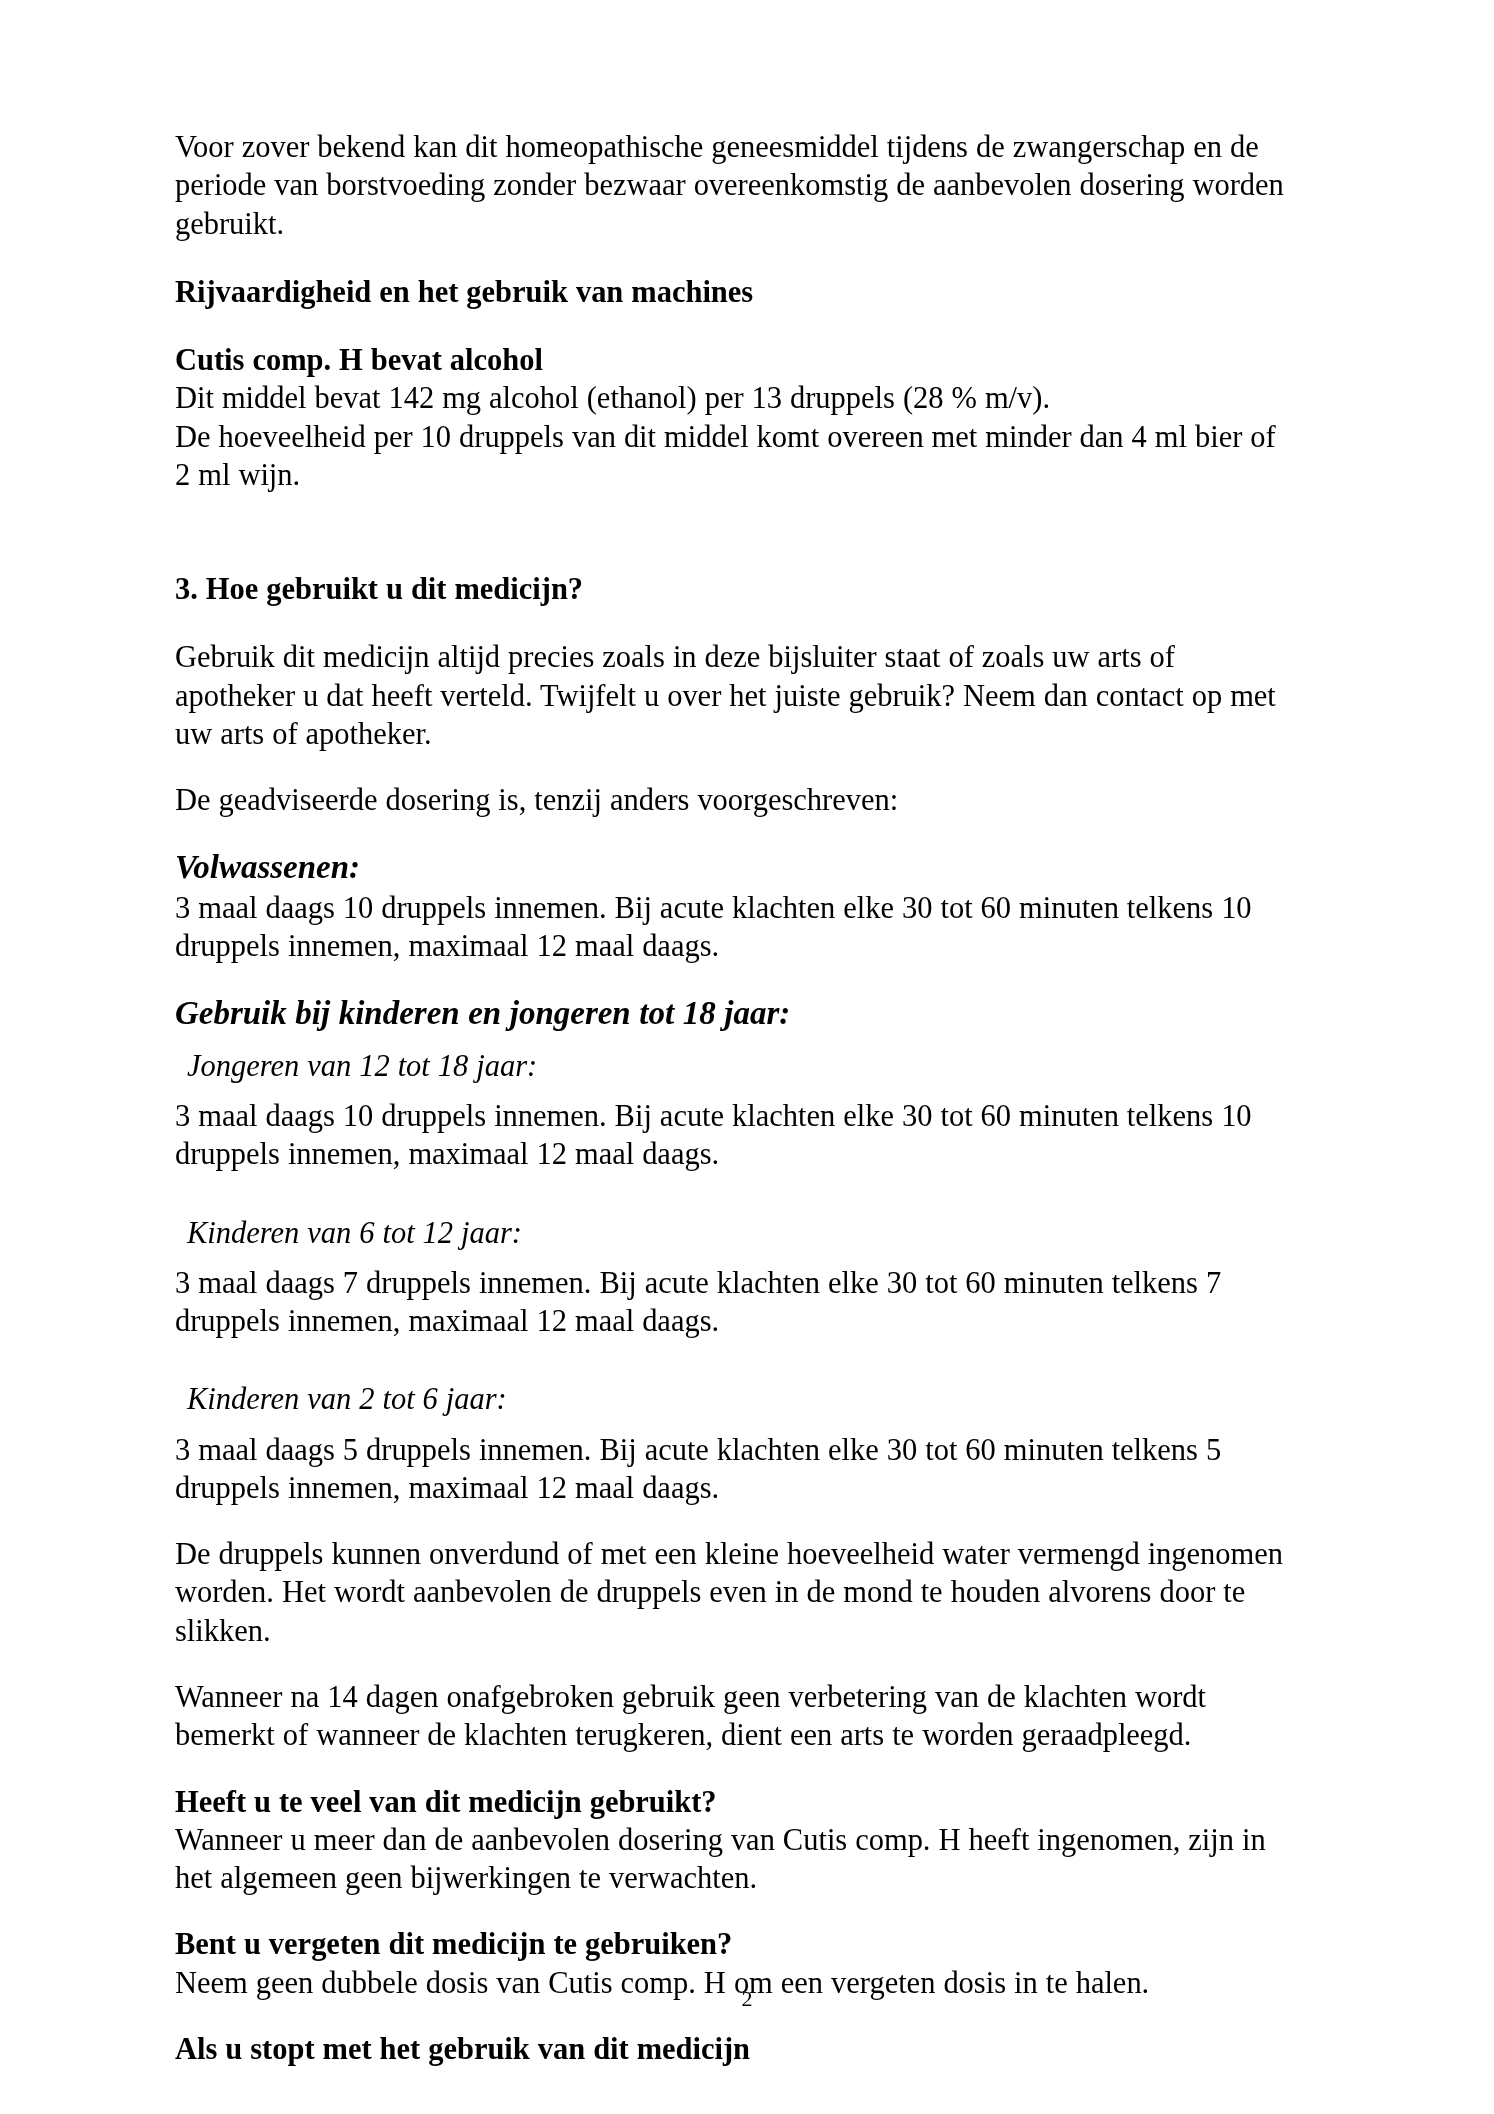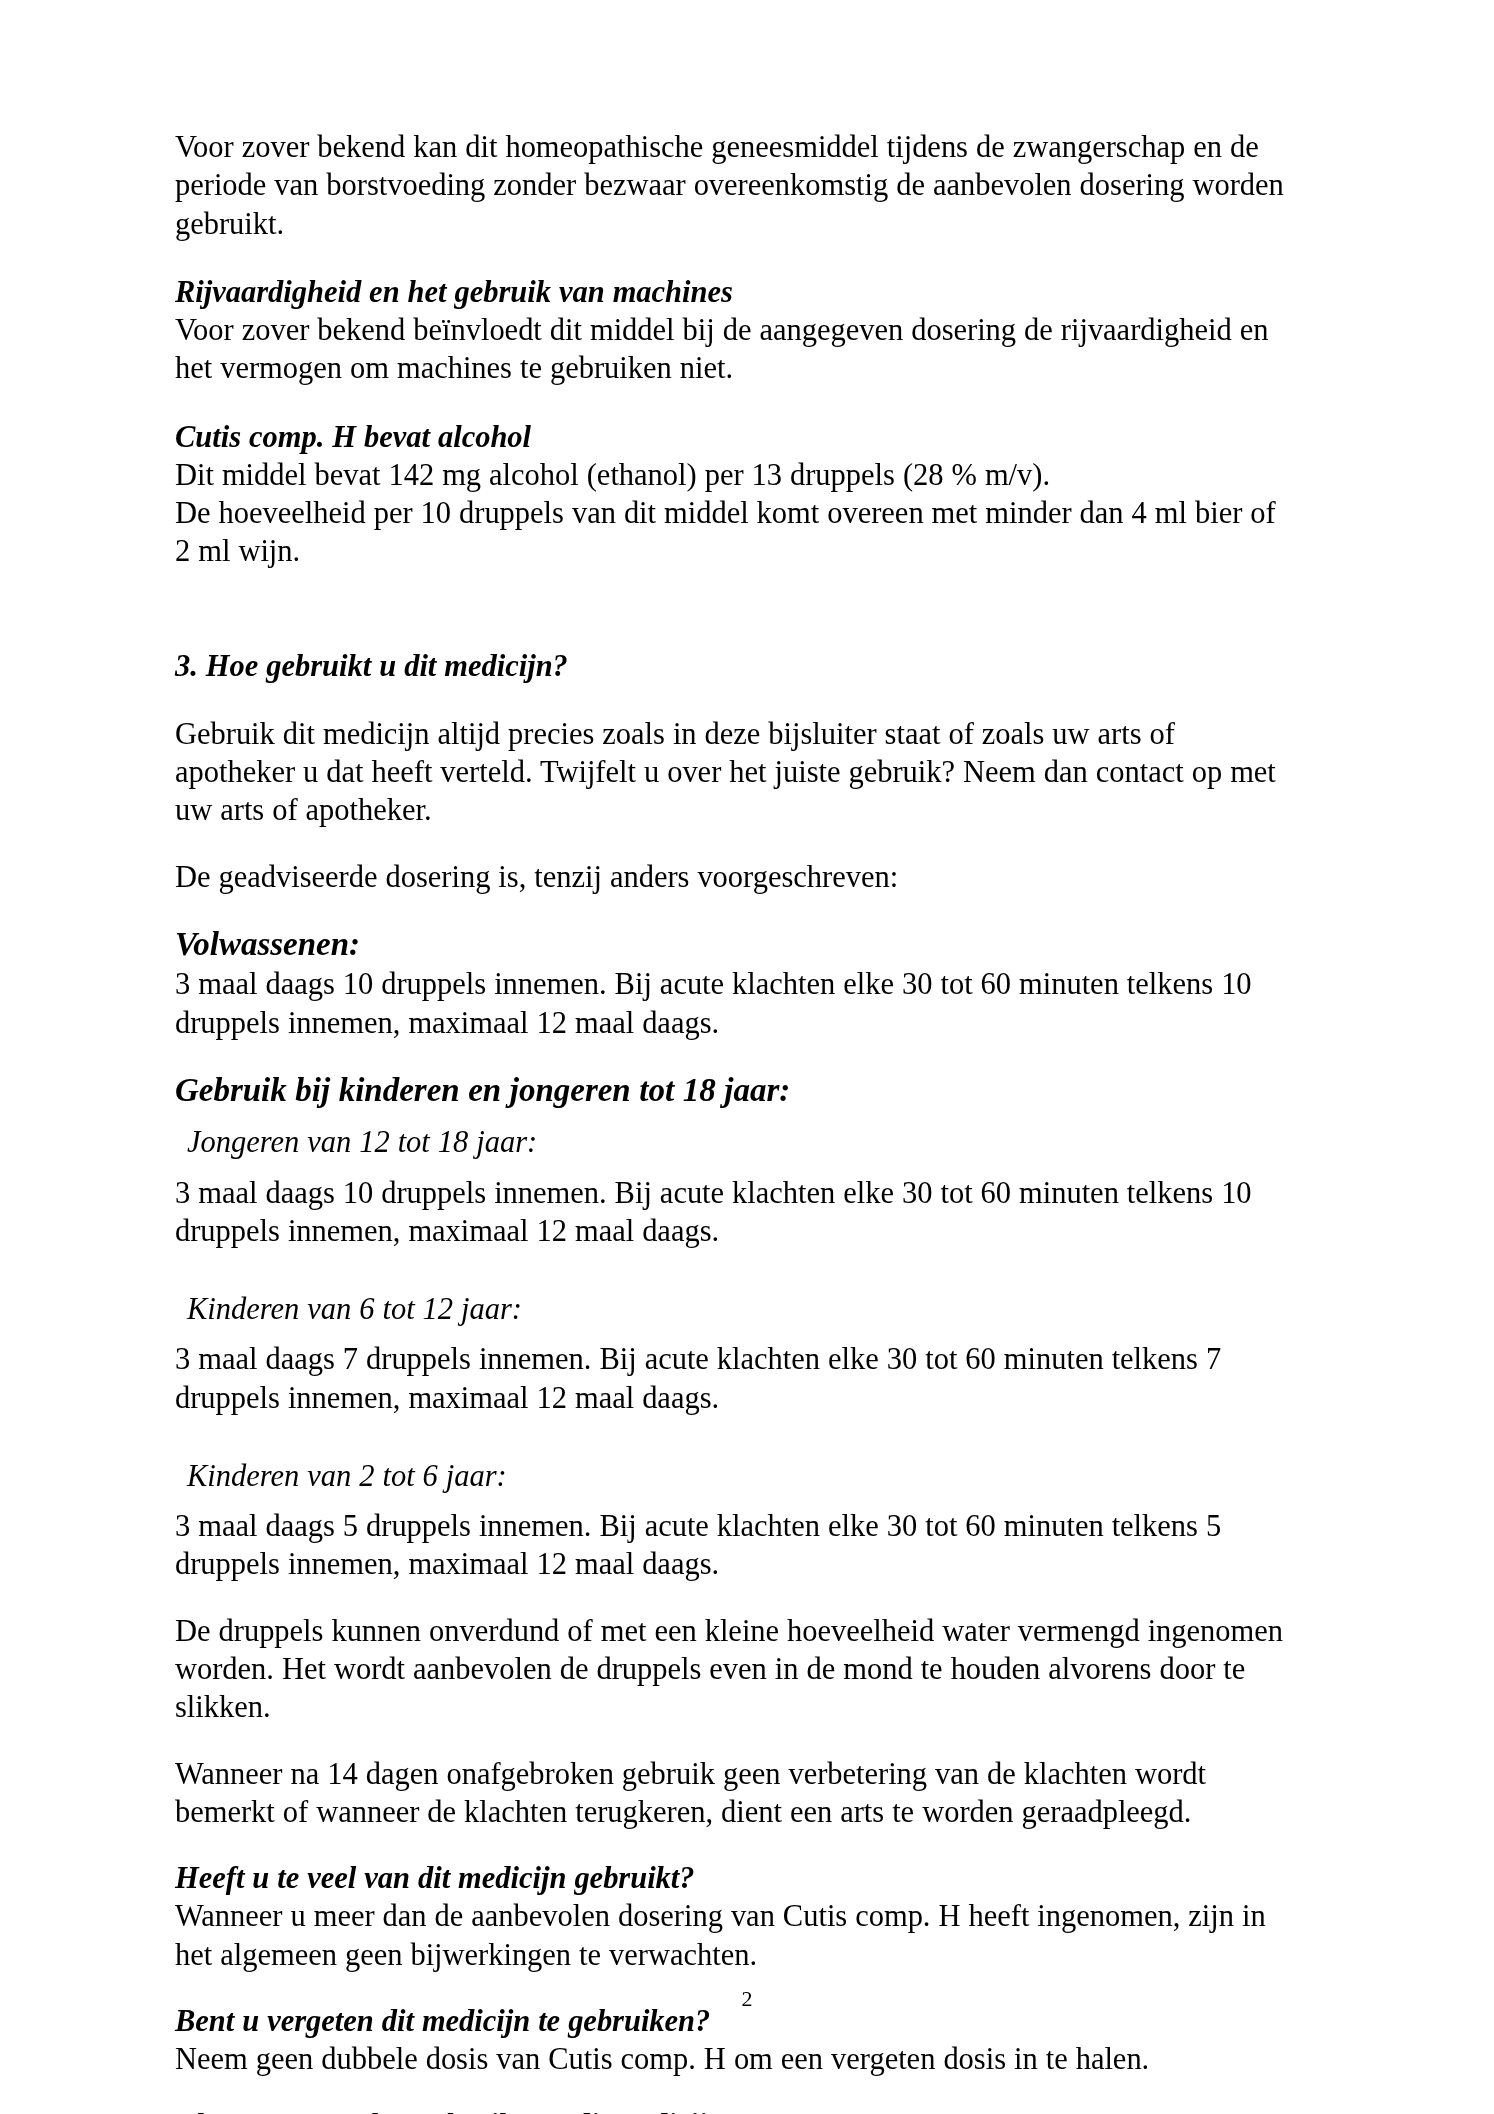--- a/index.html
+++ b/index.html
@@ -31,21 +31,20 @@
     line-height: 1.255;
     text-align: left;
     letter-spacing: -0.02px;
     word-spacing: 0.4px;
   }
   .h-bold {
     font-weight: bold;
     font-size: 30.5px;
     line-height: 1.255;
     margin: 0;
-    font-style: italic;
   }
   .h-bold-italic {
     font-weight: bold;
     font-style: italic;
     font-size: 33px;
     line-height: 1.255;
     margin: 0;
   }
   .h-italic {
     font-style: italic;
@@ -70,21 +69,20 @@
 <body>
 
 <div class="page">
   <div class="content">
 
     <p class="para">Voor zover bekend kan dit homeopathische geneesmiddel tijdens de zwangerschap en de periode van borstvoeding zonder bezwaar overeenkomstig de aanbevolen dosering worden gebruikt.</p>
 
     <div class="gap-md"></div>
 
     <p class="h-bold">Rijvaardigheid en het gebruik van machines</p>
-    <p class="para">Voor zover bekend beïnvloedt dit middel bij de aangegeven dosering de rijvaardigheid en het vermogen om machines te gebruiken niet.</p>
 
     <div class="gap-md"></div>
 
     <p class="h-bold">Cutis comp. H bevat alcohol</p>
     <p class="para">Dit middel bevat 142 mg alcohol (ethanol) per 13 druppels (28 % m/v).</p>
     <p class="para">De hoeveelheid per 10 druppels van dit middel komt overeen met minder dan 4 ml bier of 2 ml wijn.</p>
 
     <div class="gap-xxl"></div>
 
     <p class="h-bold">3. Hoe gebruikt u dit medicijn?</p>

